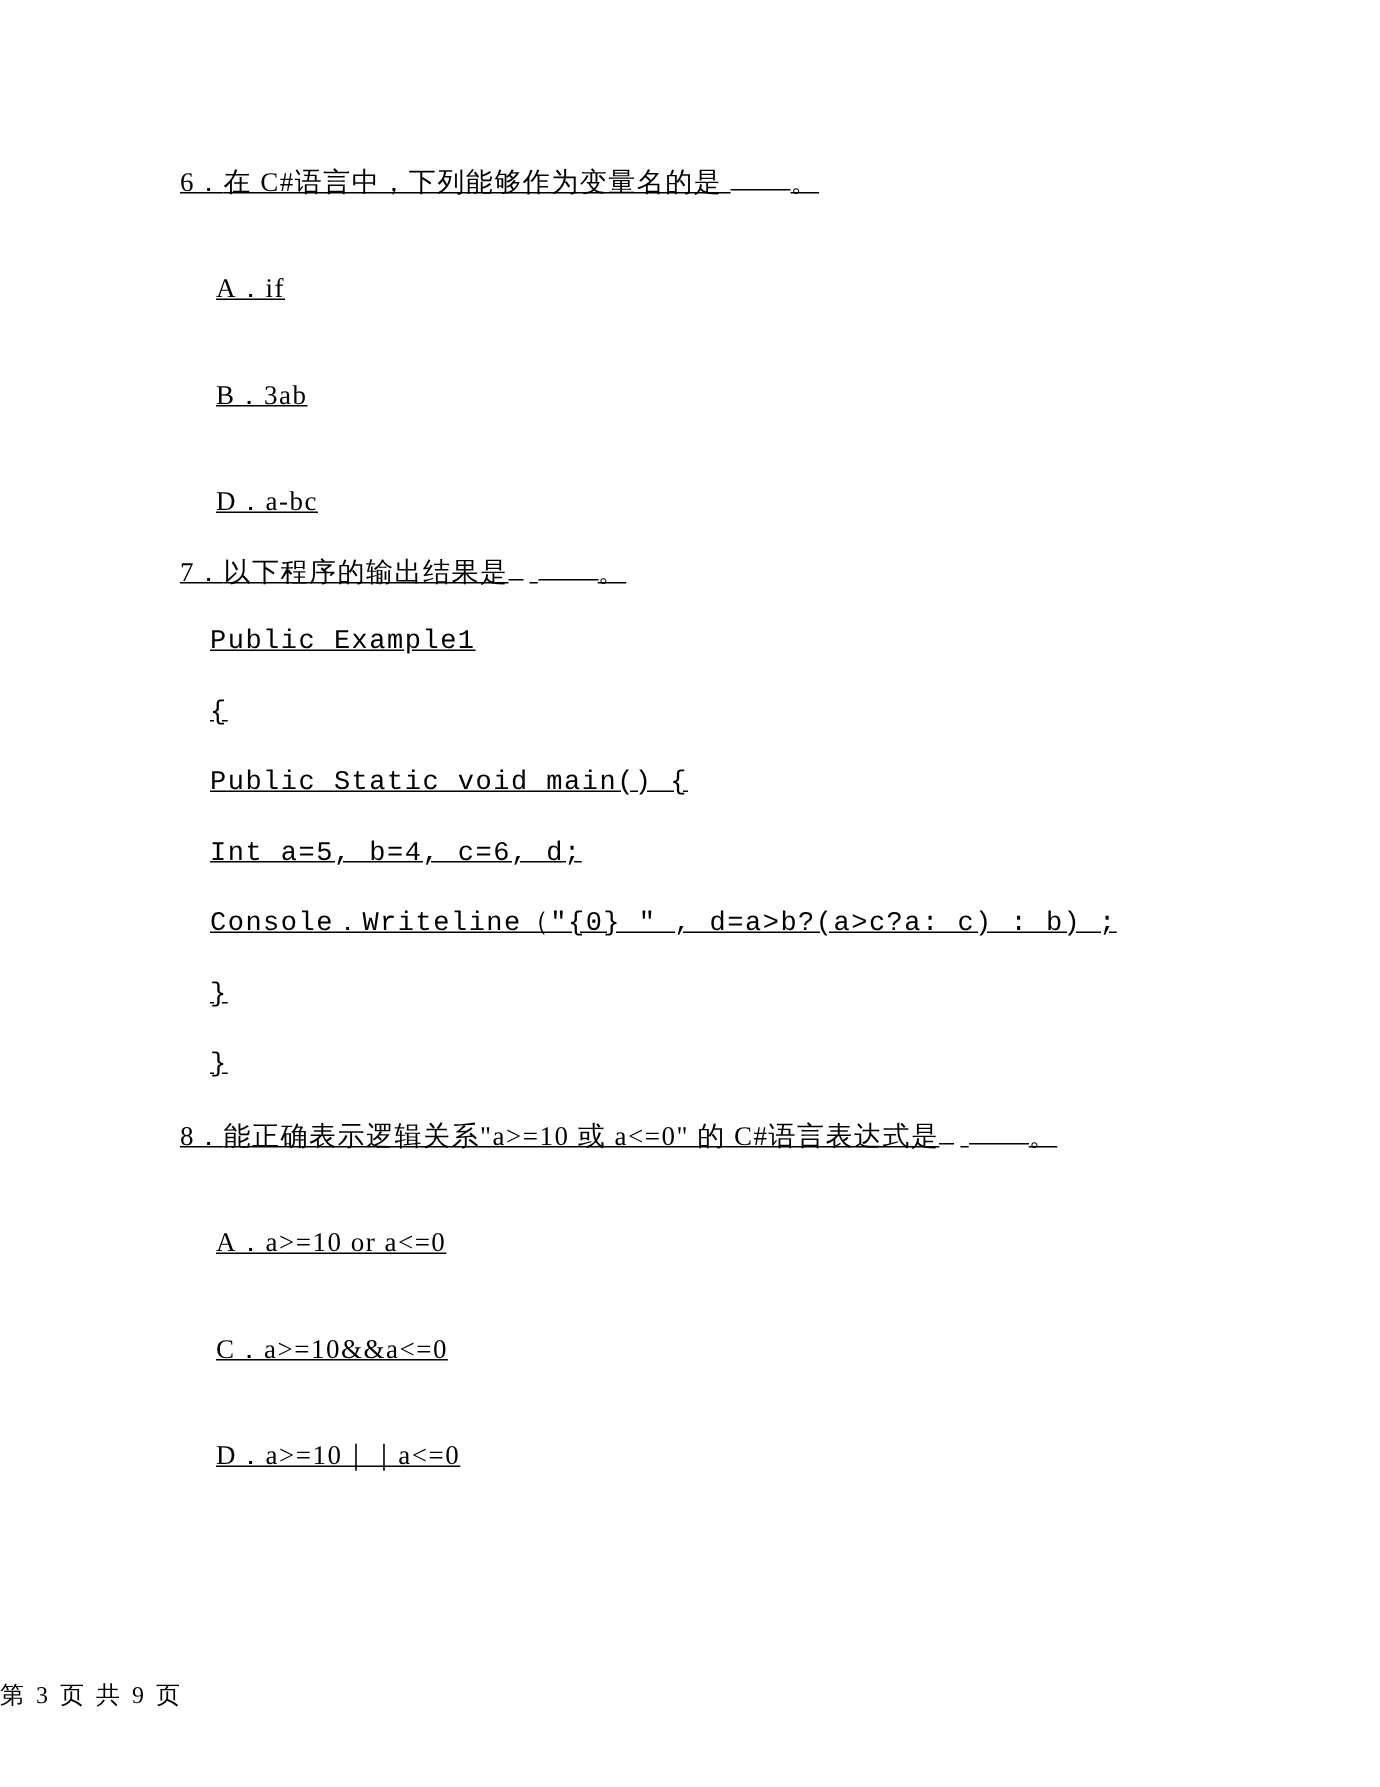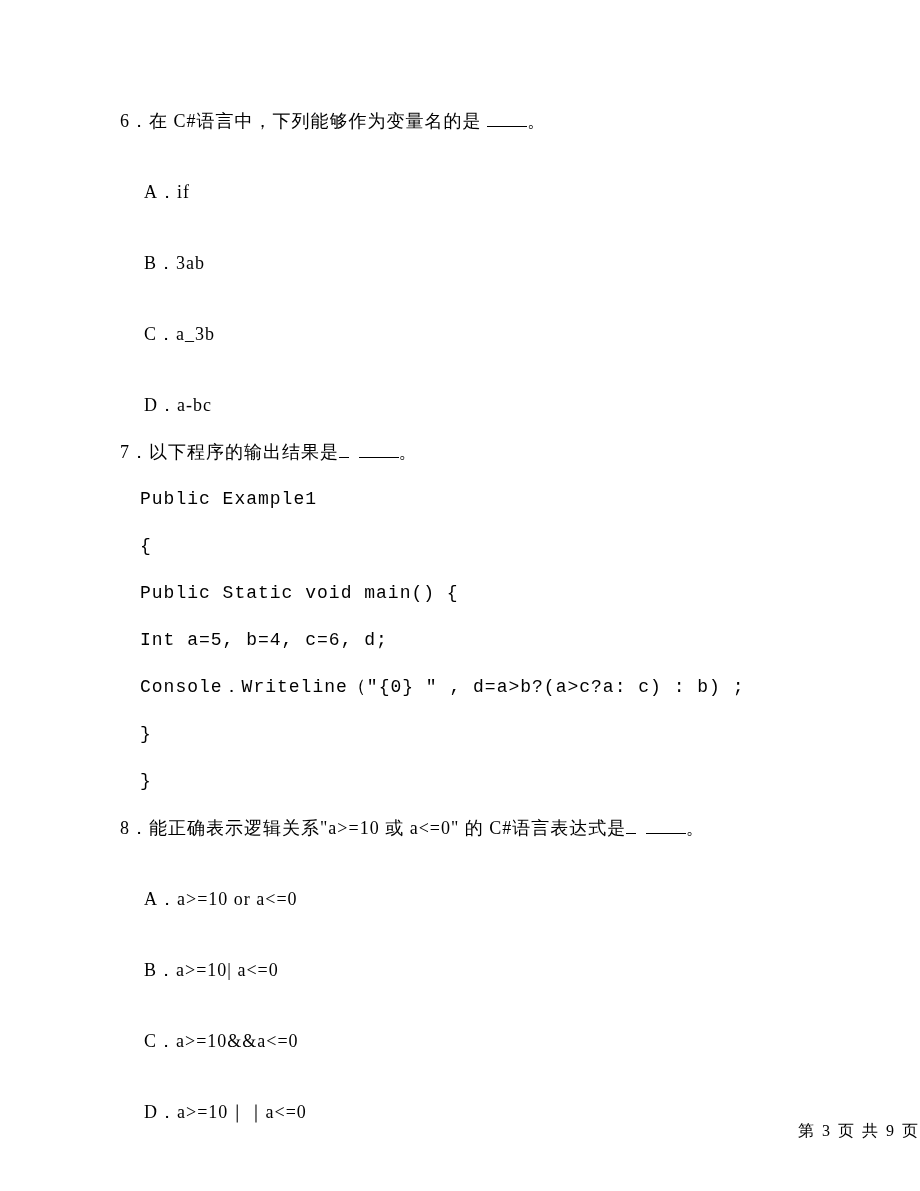--- a/index.html
+++ b/index.html
@@ -12,20 +12,21 @@
       height: 1191px;
       background: #ffffff;
       font-family: "SimSun", "宋体", serif;
       font-size: 18px;
       color: #000;
       position: relative;
       line-height: 1.5;
     }
     .content {
       padding: 108px 64px 0 120px;
+      text-decoration: underline;
     }
     .question {
       margin-bottom: 8px;
     }
     .q-stem {
       margin-bottom: 20px;
       letter-spacing: 1px;
     }
     .options {
       padding-left: 24px;
@@ -54,38 +55,37 @@
       border-bottom: 1px solid #000;
       width: 10px;
       vertical-align: baseline;
       margin-right: 4px;
     }
     .footer {
       position: absolute;
       bottom: 48px;
       left: 0;
       right: 0;
-      text-align: right;
+      text-align: left;
       font-size: 16px;
       letter-spacing: 2px;
     }
   </style>
 </head>
 <body>
 
 <div class="content">
 
   <div class="question">
     <div class="q-stem">
       <span>6．</span><span>在 C#语言中，下列能够作为变量名的是 </span><span class="blank"></span><span>。</span>
     </div>
     <div class="options">
       <div class="option">A．if</div>
       <div class="option">B．3ab</div>
-      <div class="option">C．a_3b</div>
       <div class="option">D．a-bc</div>
     </div>
   </div>
 
   <div class="question">
     <div class="q-stem">
       <span>7．</span><span>以下程序的输出结果是</span><span class="blank-short"></span> <span class="blank"></span><span>。</span>
     </div>
     <div class="code-block">
       <div class="code-line">Public Example1</div>
@@ -97,21 +97,20 @@
       <div class="code-line">}</div>
     </div>
   </div>
 
   <div class="question">
     <div class="q-stem">
       <span>8．</span><span>能正确表示逻辑关系"a&gt;=10 或 a&lt;=0" 的 C#语言表达式是</span><span class="blank-short"></span> <span class="blank"></span><span>。</span>
     </div>
     <div class="options">
       <div class="option">A．a&gt;=10 or a&lt;=0</div>
-      <div class="option">B．a&gt;=10| a&lt;=0</div>
       <div class="option">C．a&gt;=10&amp;&amp;a&lt;=0</div>
       <div class="option">D．a&gt;=10｜｜a&lt;=0</div>
     </div>
   </div>
 
 </div>
 
 <div class="footer">
   <span>第 3 页 共 9 页</span>
 </div>

